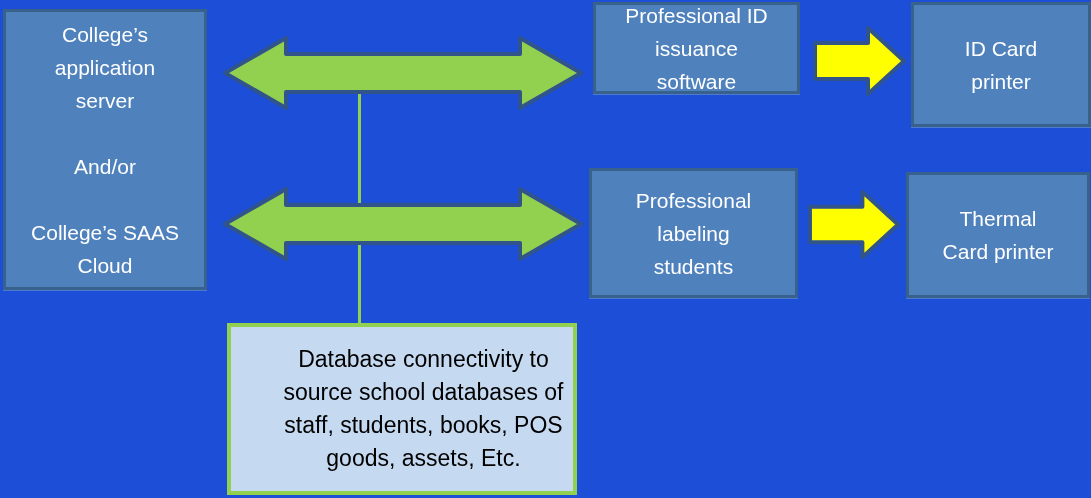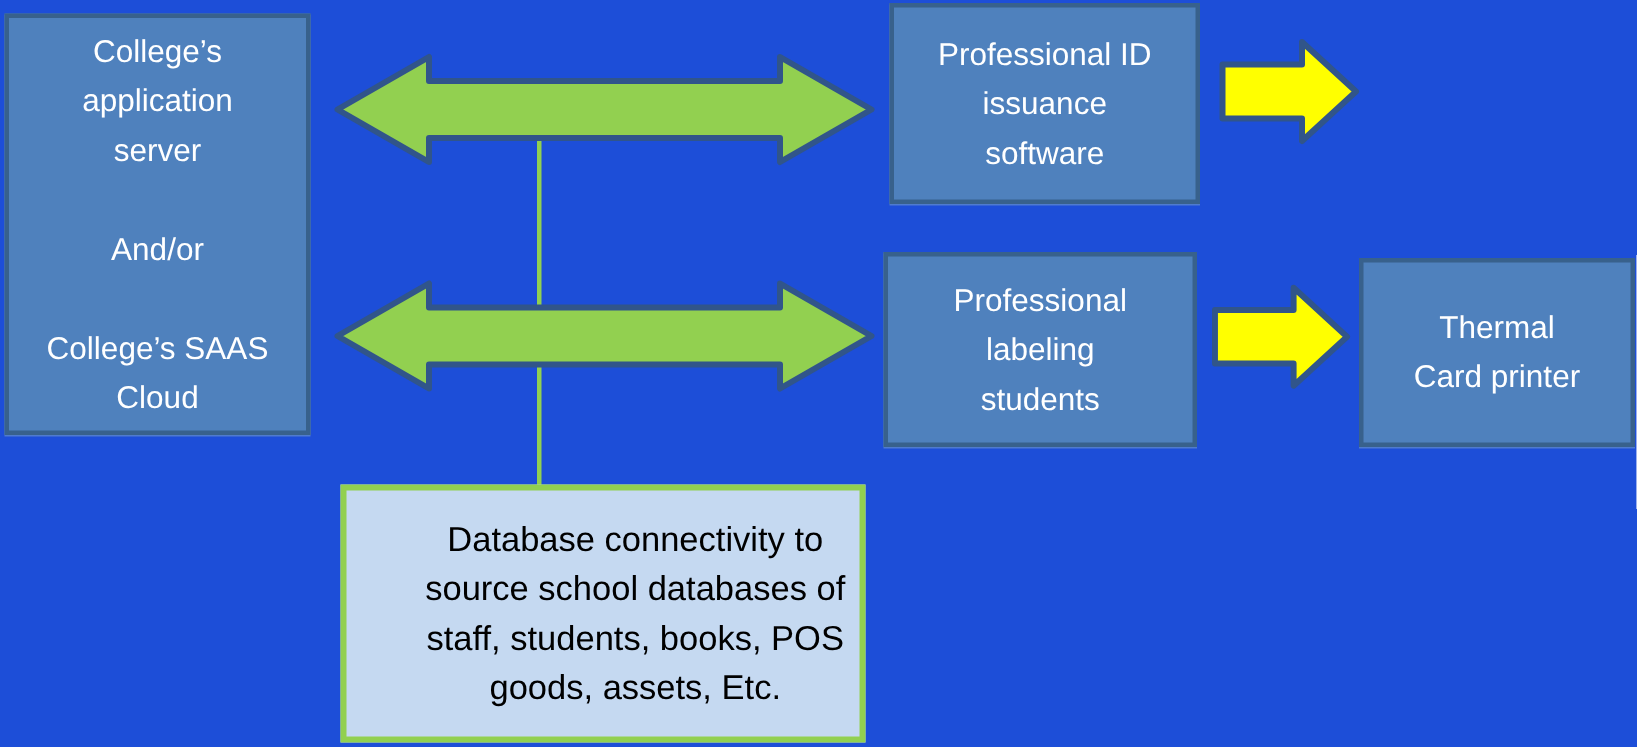--- a/index.html
+++ b/index.html
@@ -34,21 +34,21 @@
     padding-left: 43px;
   }
   .label {
     white-space: pre-line;
     line-height: 33px;
   }
   .light { color: var(--text-light, #ffffff); font-size: 21px; }
   .dark  { color: var(--text-dark, #000000); font-size: 23px; }
 
   .box-app-server     { left: 3px;   top: 9px;   width: 204px; height: 281px; }
-  .box-id-software    { left: 593px; top: 2px;   width: 207px; height: 134px; }
+  .box-id-software    { left: 593px; top: 2px;   width: 207px; height: 92px; }
   .box-id-printer     { left: 911px; top: 2px;   width: 180px; height: 125px; }
   .box-label-software { left: 589px; top: 168px; width: 209px; height: 130px; }
   .box-label-printer  { left: 906px; top: 172px; width: 184px; height: 126px; }
   .box-database       { left: 227px; top: 323px; width: 350px; height: 172px; }
 
   .shape { position: absolute; overflow: visible; }
   .arrow-double-top { left: 222px; top: 35px;  width: 362px; height: 76px; }
   .arrow-double-mid { left: 222px; top: 186px; width: 362px; height: 76px; }
   .arrow-yellow-top { left: 813px; top: 26px;  width: 93px;  height: 70px; }
   .arrow-yellow-mid { left: 808px; top: 189px; width: 92px;  height: 71px; }
@@ -110,20 +110,24 @@
 College’s SAAS
 Cloud</span>
   </div>
 
   <div class="node blue-node box-id-software">
     <span class="label light">Professional ID
 issuance
 software</span>
   </div>
 
+  <div class="node blue-node box-id-printer">
+    <span class="label light">ID Card
+printer</span>
+  </div>
 
   <div class="node blue-node box-label-software">
     <span class="label light">Professional
 labeling
 students</span>
   </div>
 
   <div class="node blue-node box-label-printer">
     <span class="label light">Thermal
 Card printer</span>

